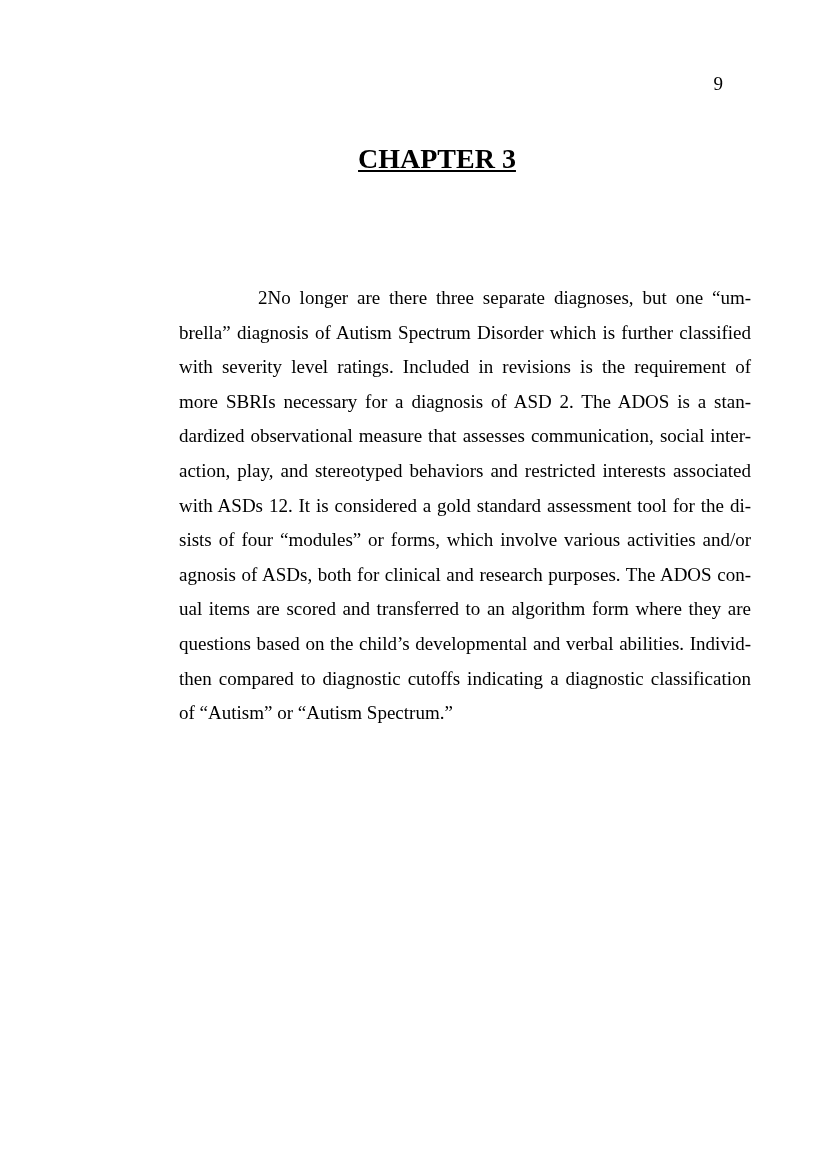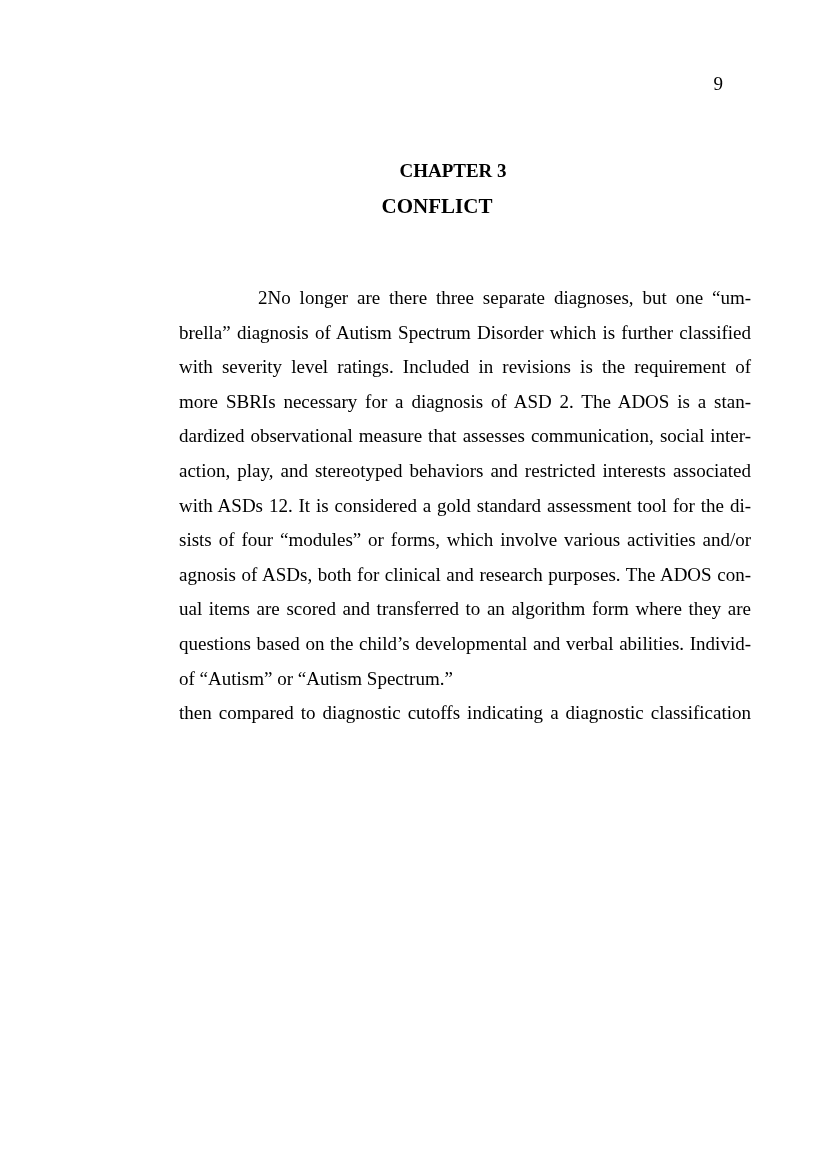--- a/index.html
+++ b/index.html
@@ -23,25 +23,26 @@
     width: 572px;
     text-align: right;
     font-size: 19px;
     line-height: 1;
   }
   .chapter-title {
     position: absolute;
     top: 145px;
     left: 151px;
     width: 572px;
-    margin: 16px;
+    margin: 0;
     text-align: center;
-    font-size: 19px;
+    font-size: 28px;
     font-weight: bold;
     line-height: 1;
+    text-decoration: underline;
   }
   .chapter-subtitle {
     position: absolute;
     top: 196px;
     left: 151px;
     width: 572px;
     margin: 0;
     text-align: center;
     font-size: 21px;
     font-weight: bold;
@@ -71,29 +72,28 @@
     text-align-last: left;
     -moz-text-align-last: left;
   }
 </style>
 </head>
 <body>
 
 <div class="page">
   <div class="page-number">9</div>
   <h1 class="chapter-title">CHAPTER 3</h1>
-  <h2 class="chapter-subtitle">CONFLICT</h2>
   <div class="body-text">
     <div class="line first">2No longer are there three separate diagnoses, but one “um-</div>
     <div class="line">brella” diagnosis of Autism Spectrum Disorder which is further classified</div>
     <div class="line">with severity level ratings.  Included in revisions is the requirement of</div>
     <div class="line">more SBRIs necessary for a diagnosis of ASD 2.  The ADOS is a stan-</div>
     <div class="line">dardized observational measure that assesses communication, social inter-</div>
     <div class="line">action, play, and stereotyped behaviors and restricted interests associated</div>
     <div class="line">with ASDs 12. It is considered a gold standard assessment tool for the di-</div>
     <div class="line">sists of four “modules” or forms, which involve various activities and/or</div>
     <div class="line">agnosis of ASDs, both for clinical and research purposes. The ADOS con-</div>
     <div class="line">ual items are scored and transferred to an algorithm form where they are</div>
     <div class="line">questions based on the child’s developmental and verbal abilities. Individ-</div>
+    <div class="line">then compared to diagnostic cutoffs indicating a diagnostic classification</div>
     <div class="line last">of “Autism” or “Autism Spectrum.”</div>
-    <div class="line">then compared to diagnostic cutoffs indicating a diagnostic classification</div>
   </div>
 </div>
 
 </body></html>

